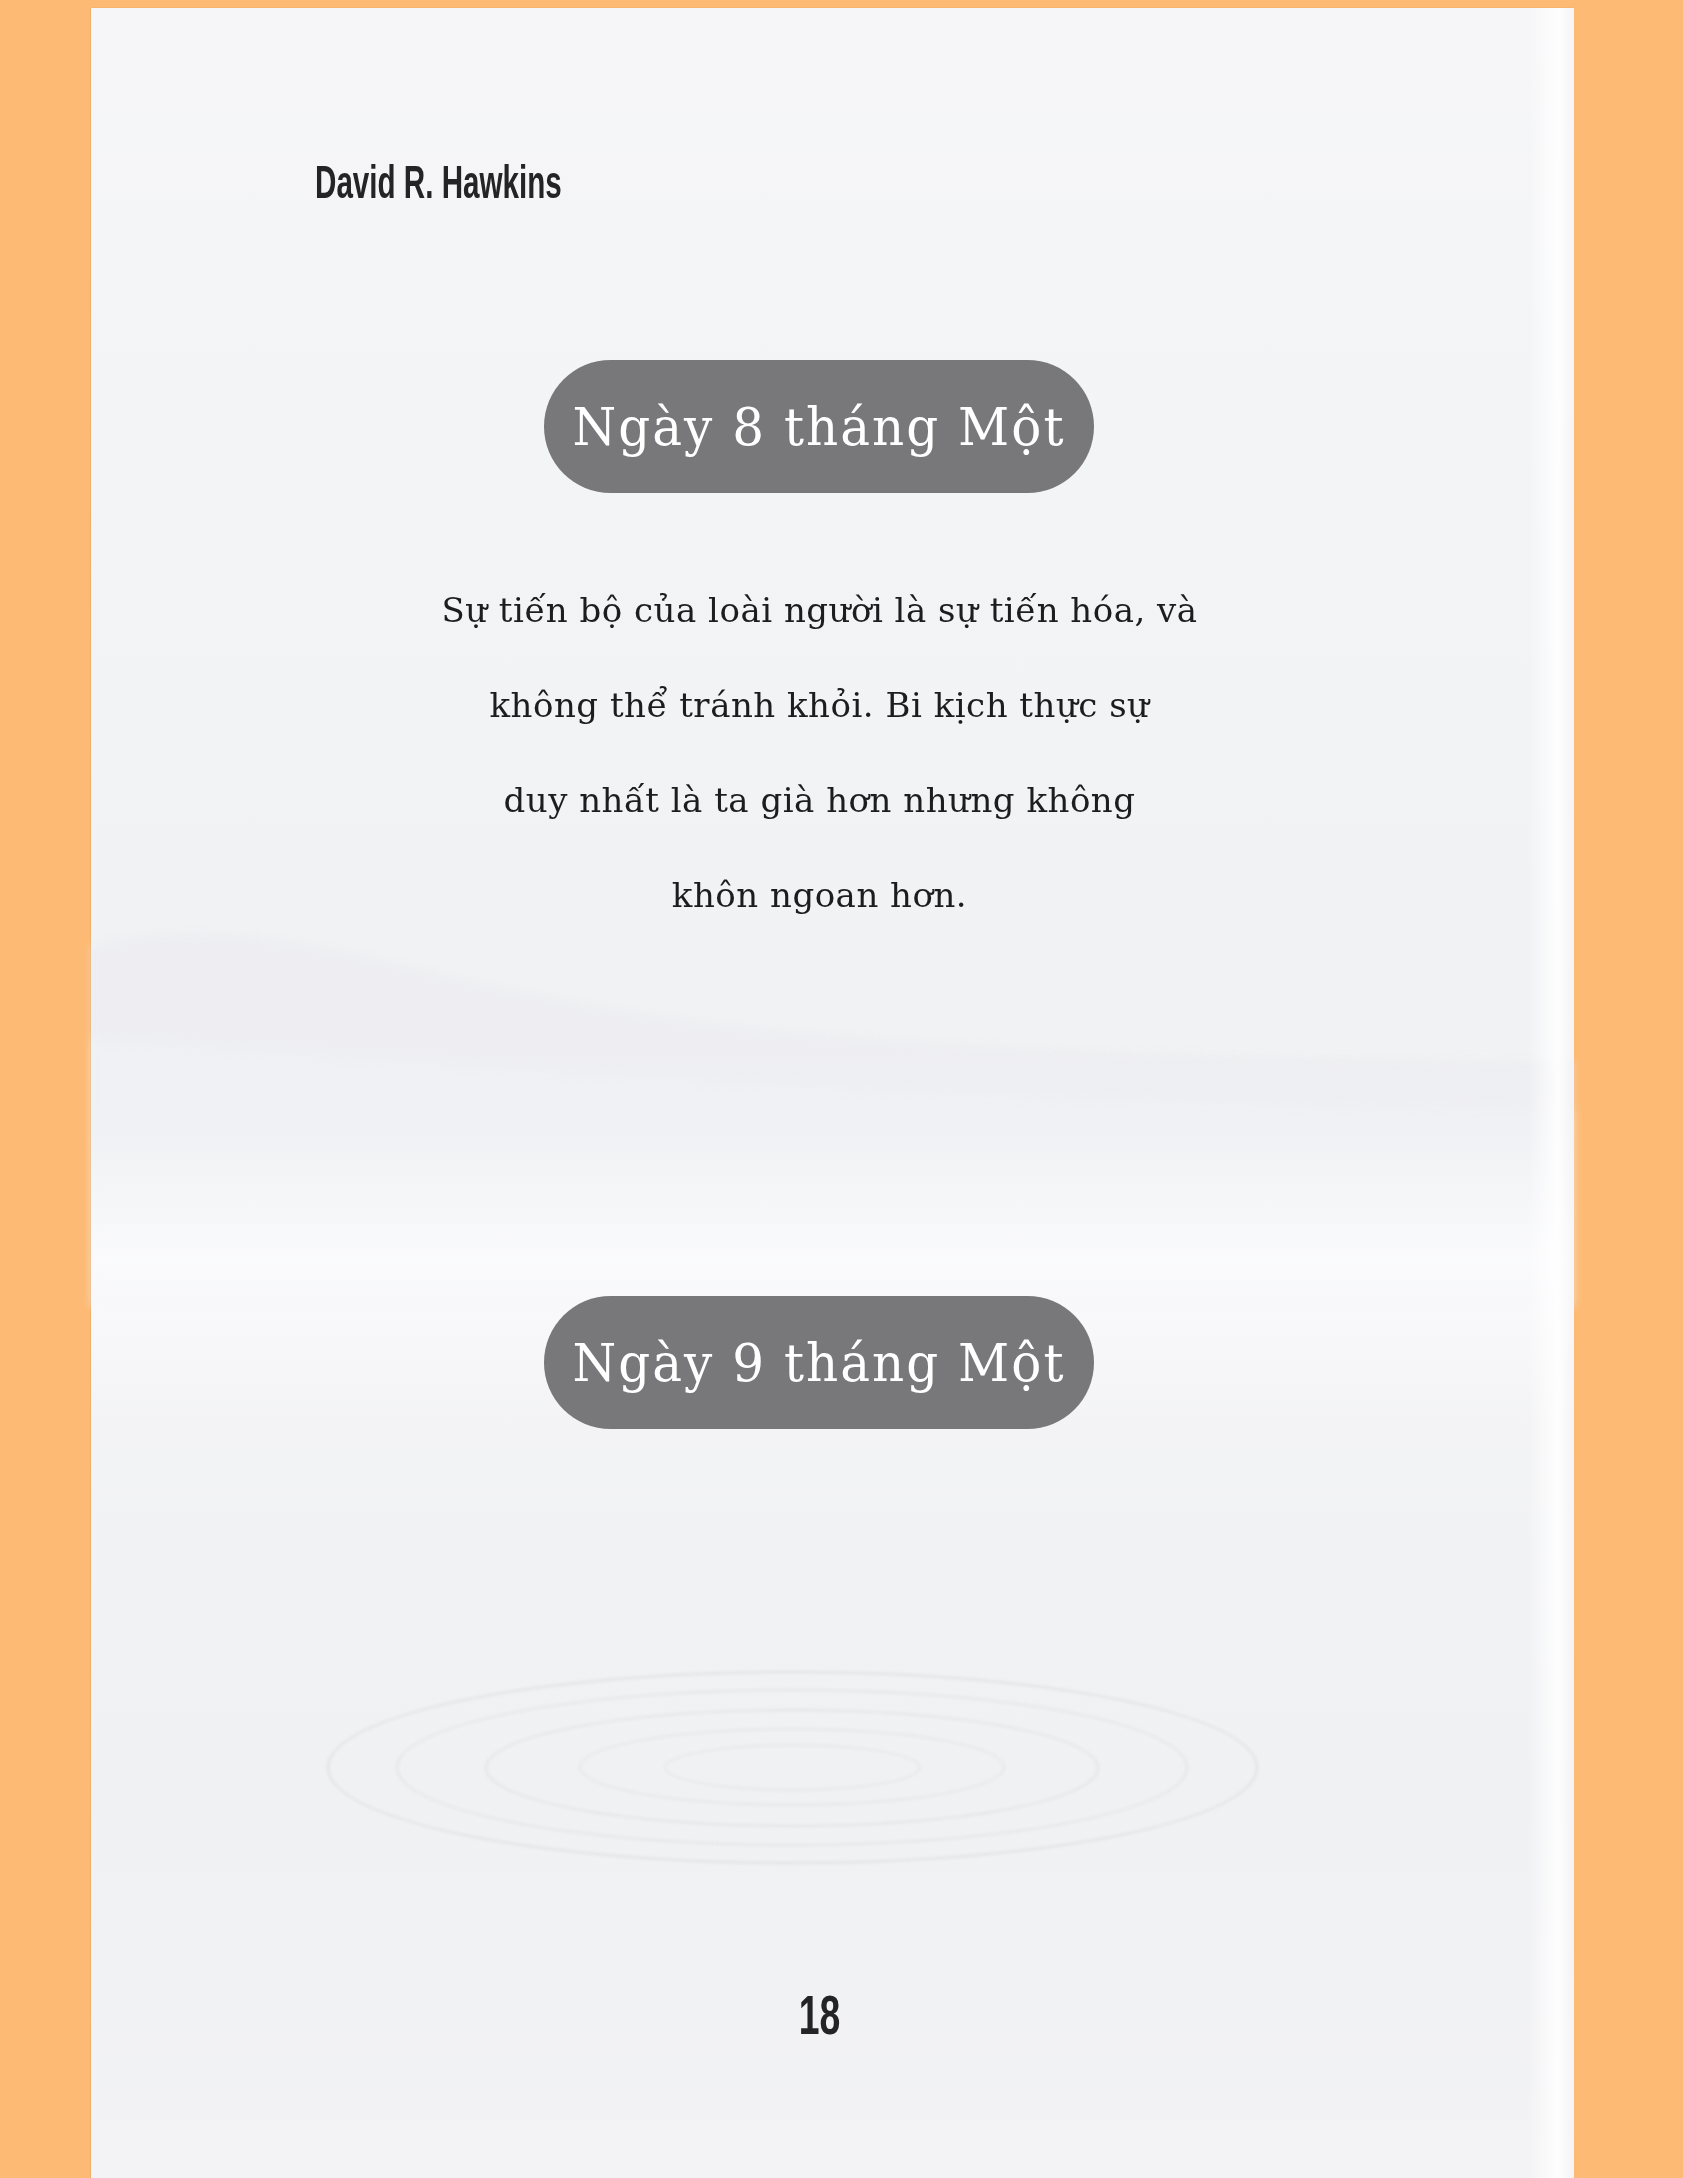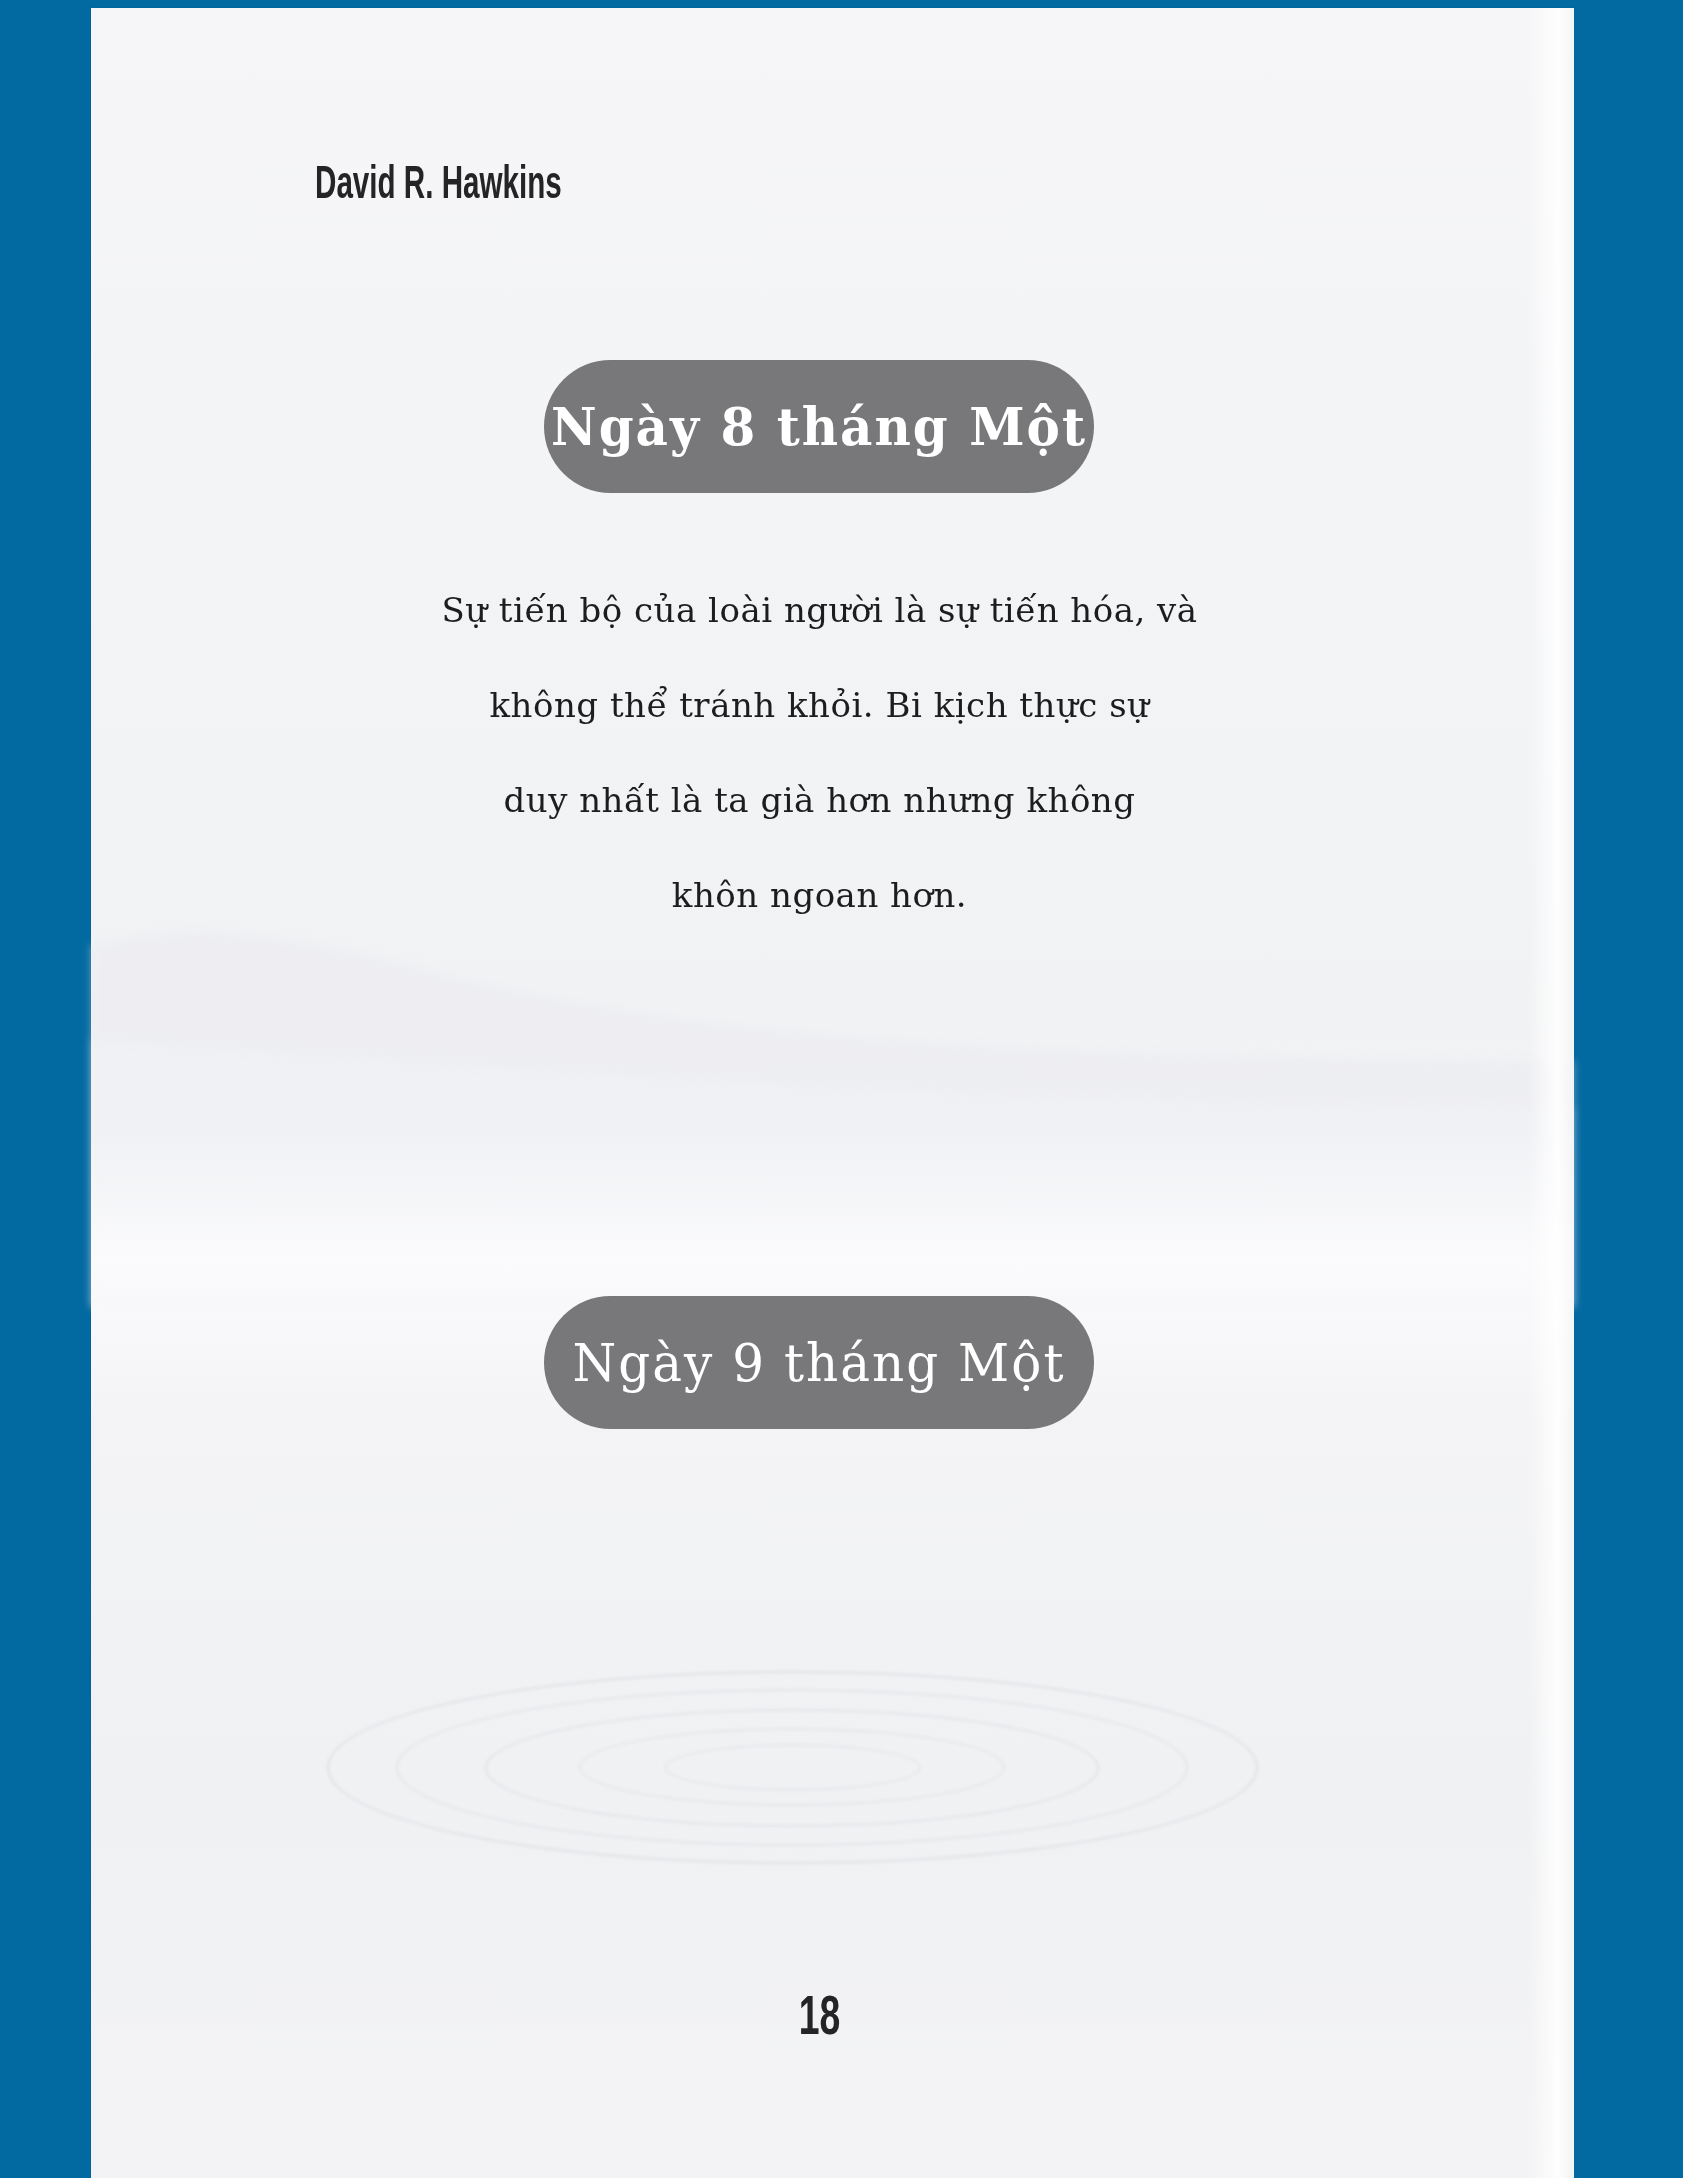--- a/index.html
+++ b/index.html
@@ -8,21 +8,21 @@
     background: #ffffff;
     width: 1683px;
     height: 2178px;
     overflow: hidden;
     font-family: "Liberation Sans", sans-serif;
   }
   .stage {
     position: relative;
     width: 1683px;
     height: 2178px;
-    background: #0369a1;
+    background: #fdba74;
   }
   
   .page {
     position: absolute;
     left: 91px;
     top: 8px;
     width: 1483px;
     height: 2170px;
     background: linear-gradient(to bottom,
       #f6f6f8 0%,
@@ -105,21 +105,21 @@
     position: absolute;
     left: 453px; 
     width: 550px;
     height: 133px;
     border-radius: 69px;
     background: #78787b;
     display: flex;
     align-items: center;
     justify-content: center;
   }
-  .pill.first  { top: 352px; font-weight: bold; }   
+  .pill.first  { top: 352px; }   
   .pill.second { top: 1288px; }  
   .pill-label {
     font-family: "DejaVu Serif", "Liberation Serif", serif;
     font-size: 50px;
     color: #ffffff;
     letter-spacing: 2px;
     white-space: nowrap;
     transform: scaleY(1.06);
   }
 

